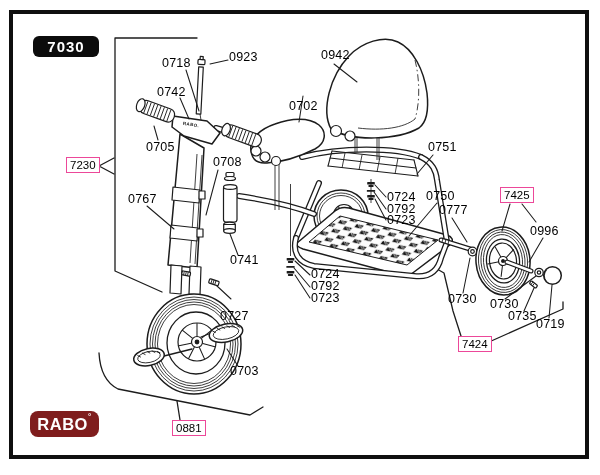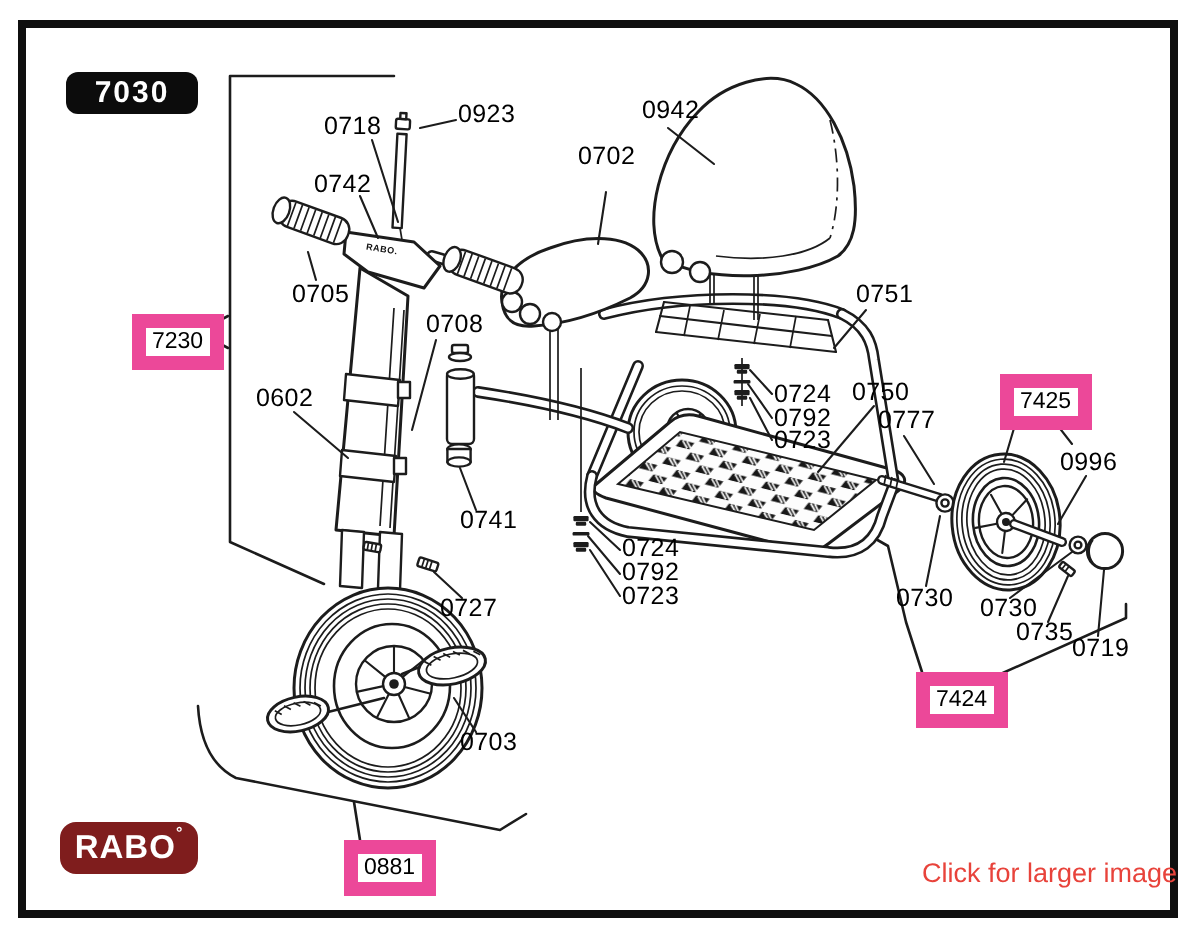--- a/index.html
+++ b/index.html
@@ -4,21 +4,21 @@
 <style>
   html,body{margin:0;padding:0;background:#fff;}
   .stage{position:relative;width:600px;height:475px;background:#ffffff;
          font-family:"Liberation Sans",sans-serif;overflow:hidden;}
   .frame-border{position:absolute;left:9px;top:10px;width:572px;height:441px;
          border:4px solid #0f0f0f;}
   svg.art{position:absolute;left:0;top:0;}
   .plabel{position:absolute;font-size:12.5px;line-height:12px;color:#000;
           white-space:nowrap;letter-spacing:.2px;}
   .pbox{position:absolute;font-size:11.5px;line-height:14px;color:#000;
-        border:7px solid #ec4899;background:#fff;padding:0 3px;white-space:nowrap;}
+        border:1px solid #ec4899;background:#fff;padding:0 3px;white-space:nowrap;}
   .badge-model{position:absolute;left:33px;top:36px;width:66px;height:21px;
         background:#0c0c0c;border-radius:6px;color:#fff;font-weight:bold;
         font-size:15px;text-align:center;line-height:21px;letter-spacing:1px;}
   .badge-brand{position:absolute;left:30px;top:411px;width:69px;height:26px;
         background:#7f1d1d;border-radius:8px;color:#fff;font-weight:bold;
         font-size:16.5px;text-align:center;line-height:26px;letter-spacing:.5px;}
   .brand-mark{font-size:8px;vertical-align:top;line-height:11px;}
   .stem-logo{position:absolute;left:183px;top:122px;font-size:4.5px;font-weight:bold;
         color:#111;transform:rotate(9deg);letter-spacing:.3px;}
   .enlarge-link{position:absolute;left:461px;top:429px;font-size:13.5px;
@@ -275,43 +275,42 @@
     <span>7030</span>
   </div>
   <div class="badge-brand">
     <span>RABO</span><span class="brand-mark">°</span>
   </div>
   <div class="stem-logo">RABO.</div>
 
   <div class="plabel" style="left:162px;top:57px">0718</div>
   <div class="plabel" style="left:229px;top:51px">0923</div>
   <div class="plabel" style="left:157px;top:86px">0742</div>
-  <div class="plabel" style="left:289px;top:72px">0702</div>
+  <div class="plabel" style="left:289px;top:100px">0702</div>
   <div class="plabel" style="left:321px;top:49px">0942</div>
   <div class="plabel" style="left:146px;top:141px">0705</div>
   <div class="plabel" style="left:213px;top:156px">0708</div>
   <div class="plabel" style="left:428px;top:141px">0751</div>
-  <div class="plabel" style="left:128px;top:193px">0602</div>
+  <div class="plabel" style="left:128px;top:193px">0767</div>
   <div class="plabel" style="left:387px;top:191px">0724</div>
   <div class="plabel" style="left:387px;top:203px">0792</div>
   <div class="plabel" style="left:387px;top:214px">0723</div>
   <div class="plabel" style="left:426px;top:190px">0750</div>
   <div class="plabel" style="left:439px;top:204px">0777</div>
   <div class="plabel" style="left:530px;top:225px">0996</div>
   <div class="plabel" style="left:230px;top:254px">0741</div>
-  <div class="plabel" style="left:220px;top:298px">0727</div>
+  <div class="plabel" style="left:220px;top:310px">0727</div>
   <div class="plabel" style="left:311px;top:268px">0724</div>
   <div class="plabel" style="left:311px;top:280px">0792</div>
   <div class="plabel" style="left:311px;top:292px">0723</div>
   <div class="plabel" style="left:448px;top:293px">0730</div>
   <div class="plabel" style="left:490px;top:298px">0730</div>
   <div class="plabel" style="left:508px;top:310px">0735</div>
   <div class="plabel" style="left:536px;top:318px">0719</div>
   <div class="plabel" style="left:230px;top:365px">0703</div>
 
   <div class="pbox" style="left:66px;top:157px">7230</div>
   <div class="pbox" style="left:500px;top:187px">7425</div>
   <div class="pbox" style="left:458px;top:336px">7424</div>
   <div class="pbox" style="left:172px;top:420px">0881</div>
 
-  <a class="enlarge-link">Click for larger image</a>
 
 </div>
 
 </body></html>

